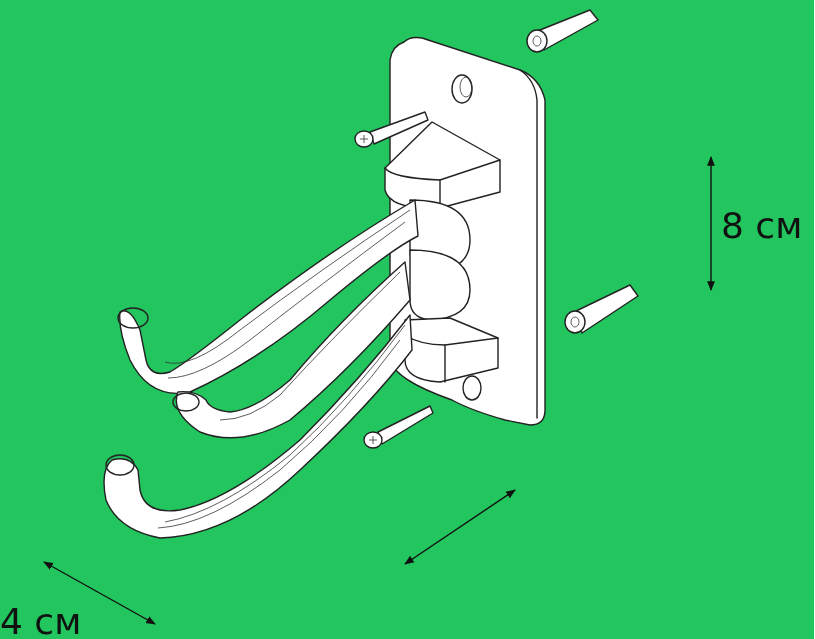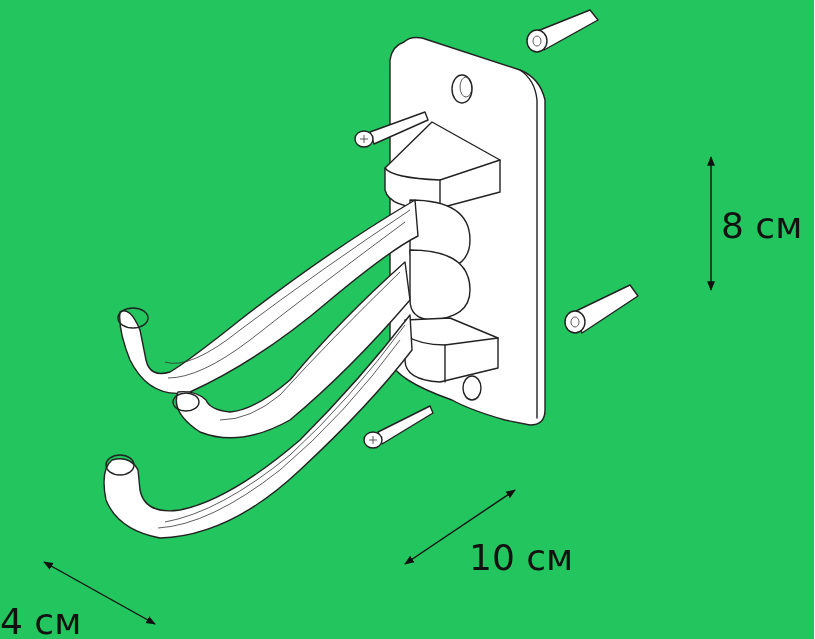--- a/index.html
+++ b/index.html
@@ -82,15 +82,14 @@
       <marker id="ah" viewBox="0 0 10 10" refX="9" refY="5" markerWidth="7" markerHeight="7" orient="auto-start-reverse">
         <path d="M0 1 L10 5 L0 9 Z" fill="#111"></path>
       </marker>
     </defs>
     <line x1="711" y1="157" x2="711" y2="290" stroke="#111" stroke-width="1.4" marker-start="url(#ah)" marker-end="url(#ah)"></line>
     <line x1="405" y1="564" x2="515" y2="490" stroke="#111" stroke-width="1.4" marker-start="url(#ah)" marker-end="url(#ah)"></line>
     <line x1="44" y1="562" x2="155" y2="624" stroke="#111" stroke-width="1.4" marker-start="url(#ah)" marker-end="url(#ah)"></line>
   </svg>
 
   <div class="lbl" style="left:721px;top:208px;">8 см</div>
-  <div class="lbl" style="left:469px;top:540px;">10 см</div>
   <div class="lbl" style="left:0px;top:604px;text-align:right;">4 см</div>
 </div>
 
 </body></html>

